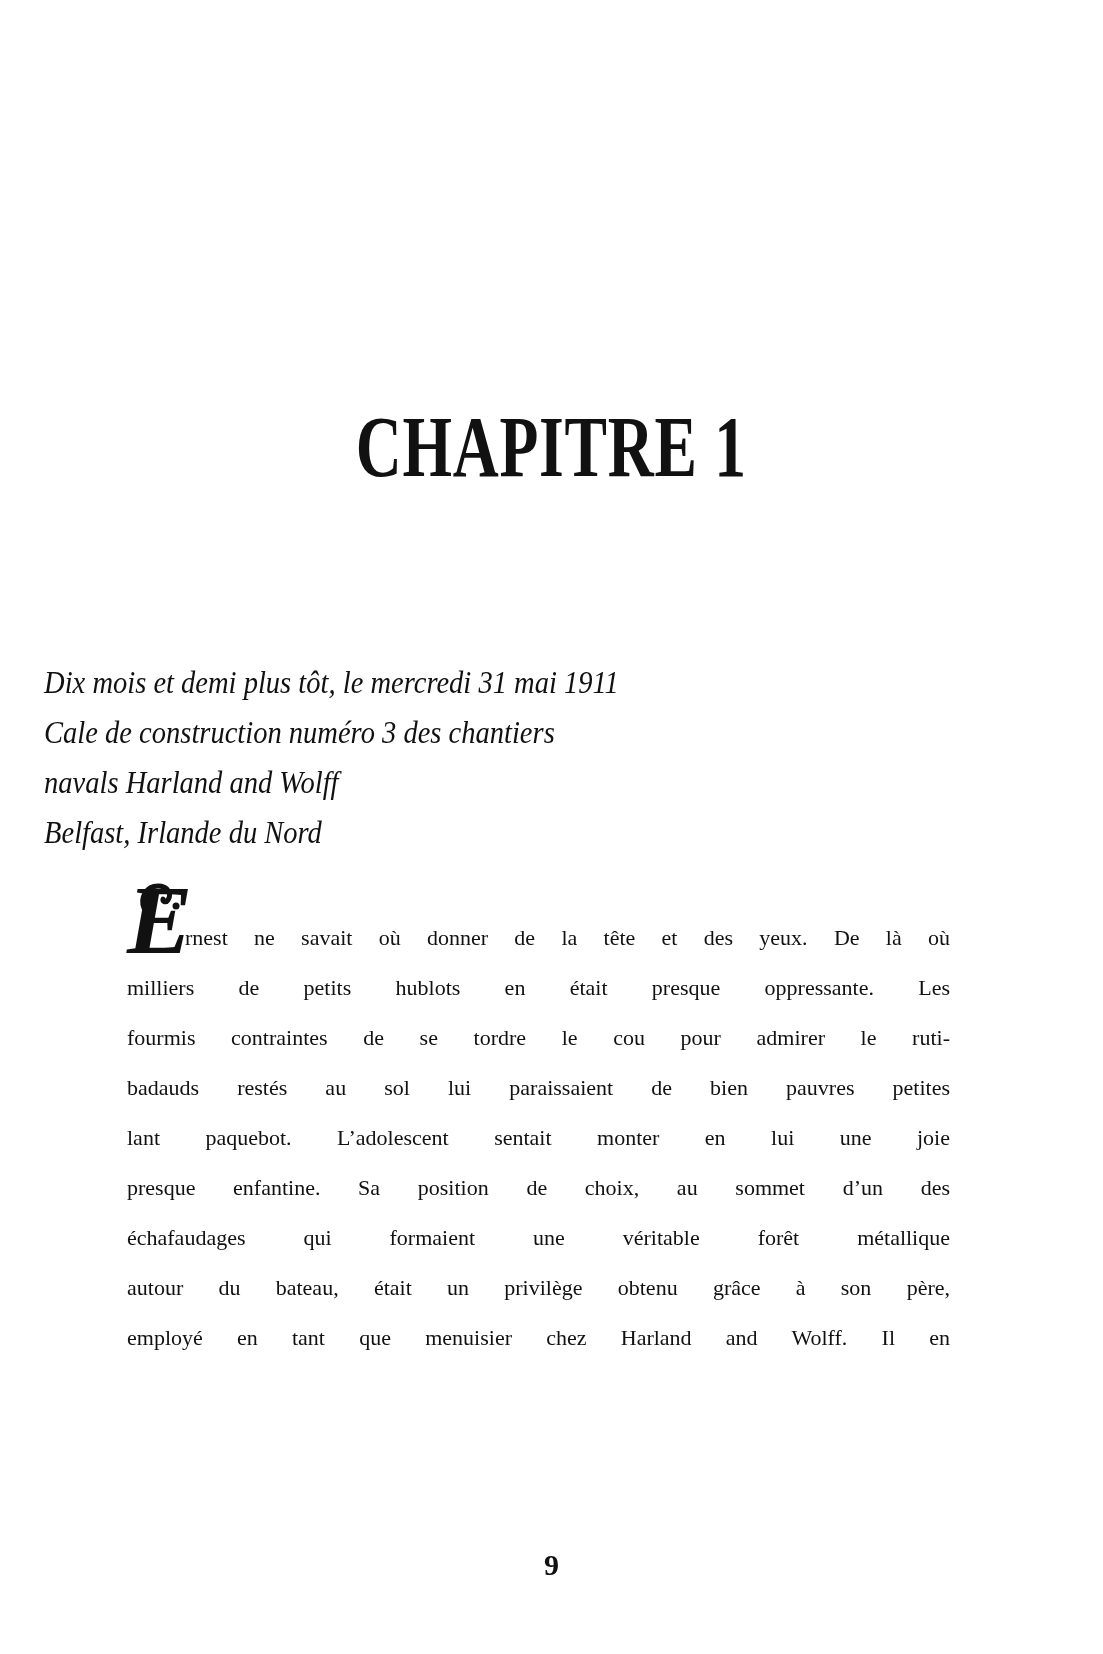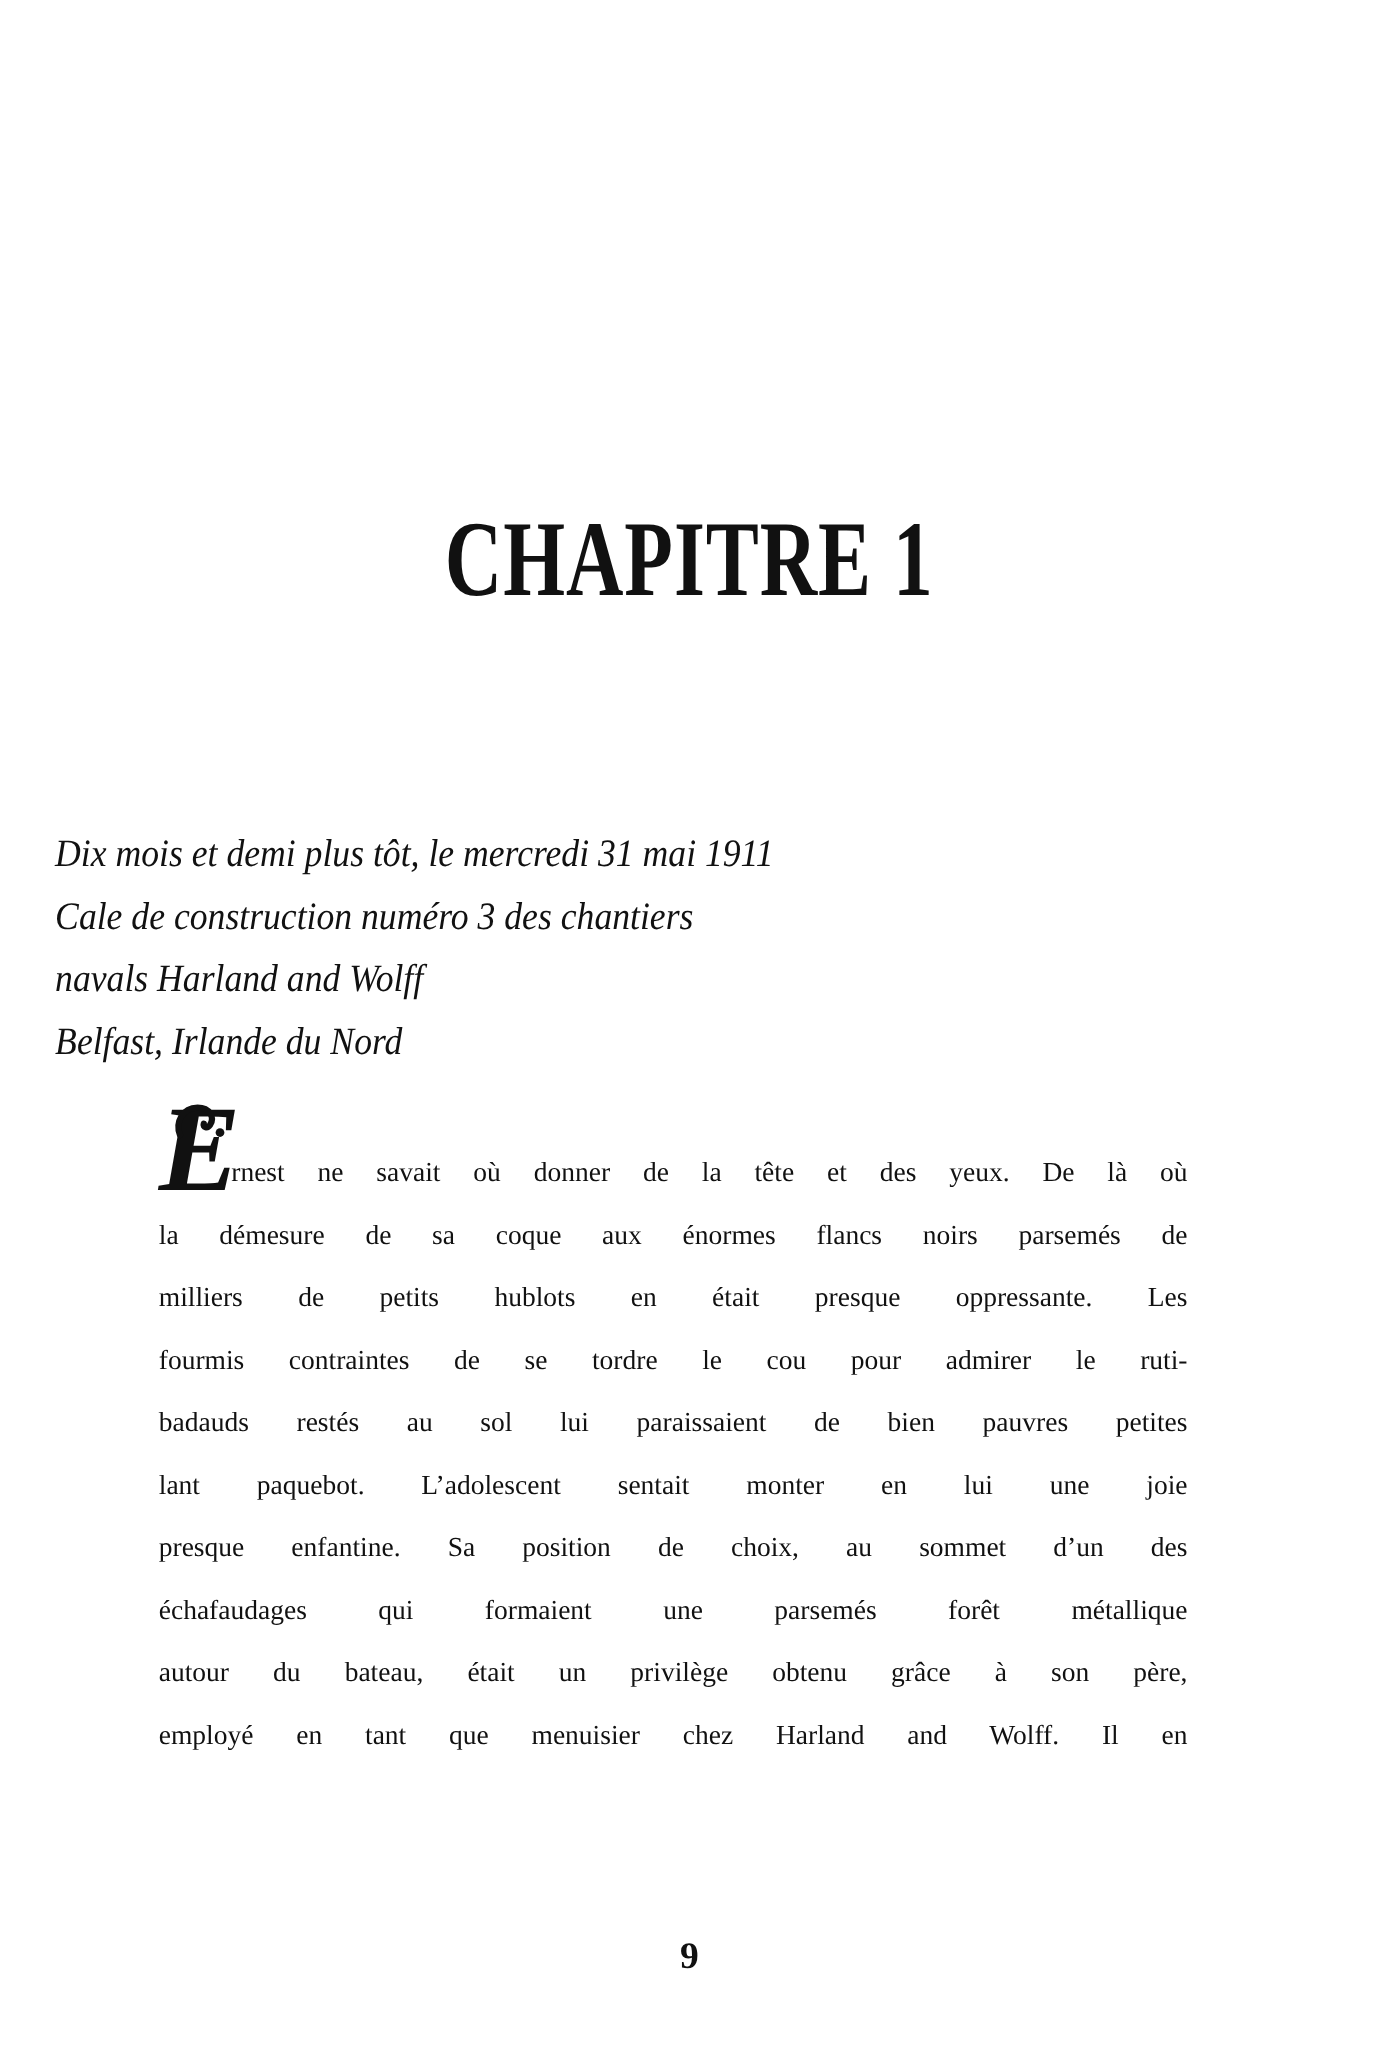--- a/index.html
+++ b/index.html
@@ -132,26 +132,25 @@
   </div>
 
   <div class="drop-cap">E</div>
   <svg class="drop-cap-flourish" viewBox="0 0 44 30">
     <path d="M6 26 C2 16, 8 4, 20 4 C30 4, 34 12, 30 18 C28 21, 24 20, 25 17" fill="none" stroke="#111111" stroke-width="5" stroke-linecap="round"></path>
     <circle cx="38" cy="24" r="3.5" fill="#111111"></circle>
   </svg>
 
   <div class="body-text">
     <span class="body-line first"><span class="fit" style="display: inline-block; width: 765px;">rnest ne savait où donner de la tête et des yeux. De là où</span></span>
-    <span class="body-line"><span class="fit" style="display: inline-block; width: 823px;">la démesure de sa coque aux énormes flancs noirs parsemés de</span></span>
     <span class="body-line"><span class="fit" style="display: inline-block; width: 823px;">milliers de petits hublots en était presque oppressante. Les</span></span>
     <span class="body-line"><span class="fit" style="display: inline-block; width: 823px;">fourmis contraintes de se tordre le cou pour admirer le ruti-</span></span>
     <span class="body-line"><span class="fit" style="display: inline-block; width: 823px;">badauds restés au sol lui paraissaient de bien pauvres petites</span></span>
     <span class="body-line"><span class="fit" style="display: inline-block; width: 823px;">lant paquebot. L’adolescent sentait monter en lui une joie</span></span>
     <span class="body-line"><span class="fit" style="display: inline-block; width: 823px;">presque enfantine. Sa position de choix, au sommet d’un des</span></span>
-    <span class="body-line"><span class="fit" style="display: inline-block; width: 823px;">échafaudages qui formaient une parsemés forêt métallique</span></span>
+    <span class="body-line"><span class="fit" style="display: inline-block; width: 823px;">échafaudages qui formaient une véritable forêt métallique</span></span>
     <span class="body-line"><span class="fit" style="display: inline-block; width: 823px;">autour du bateau, était un privilège obtenu grâce à son père,</span></span>
     <span class="body-line"><span class="fit" style="display: inline-block; width: 823px;">employé en tant que menuisier chez Harland and Wolff. Il en</span></span>
   </div>
 
   <div class="page-number">9</div>
 
 </div>
 
 </body></html>

